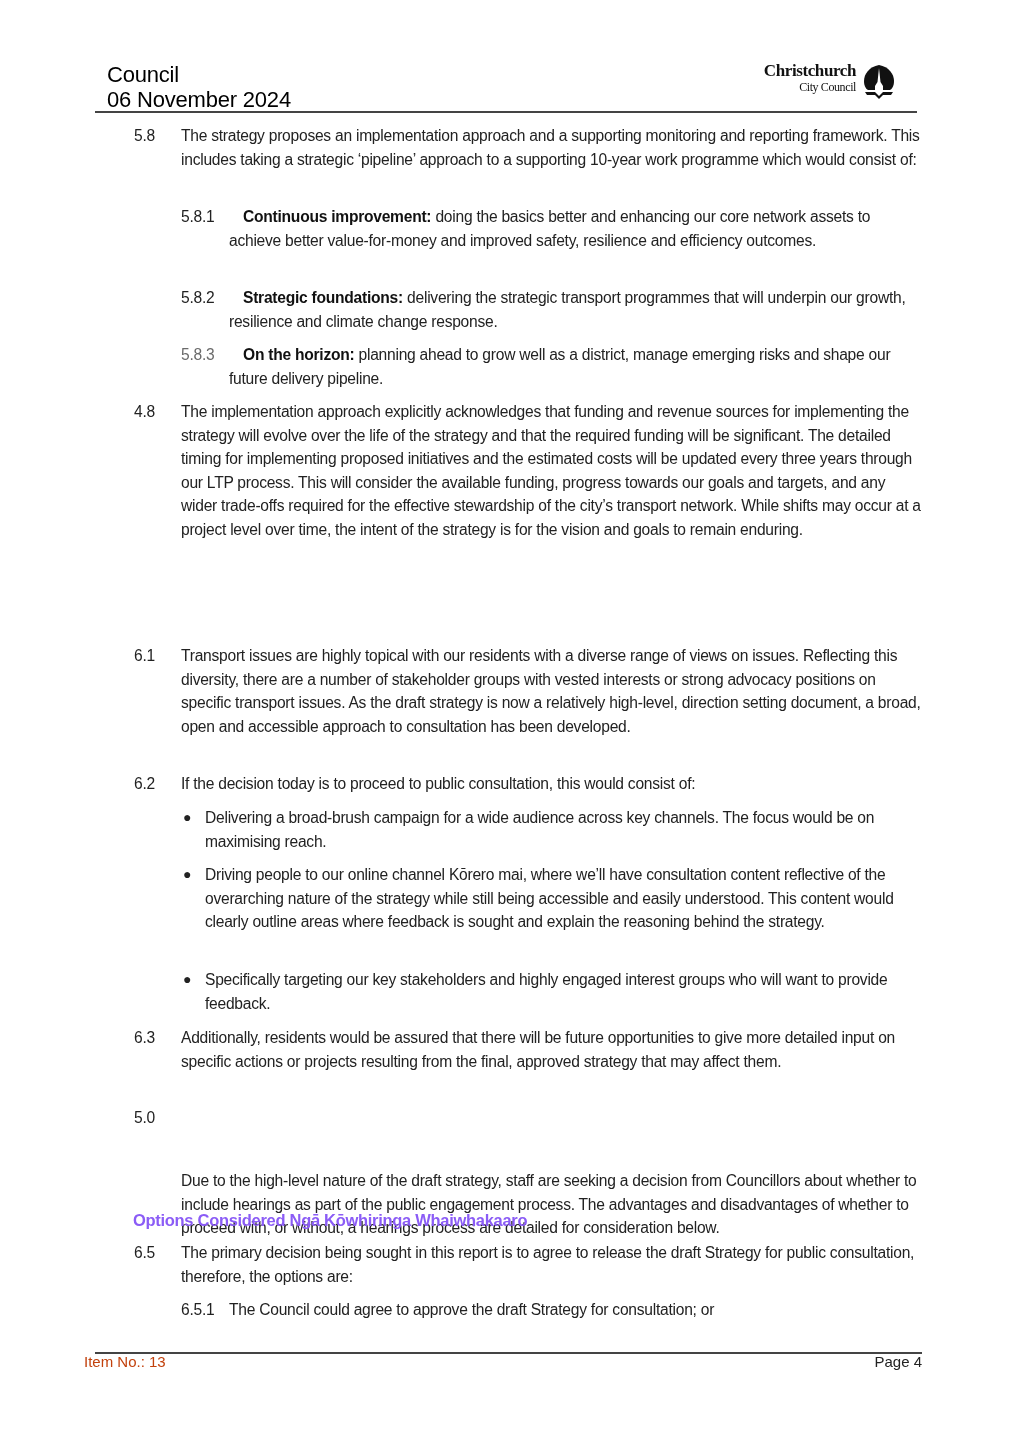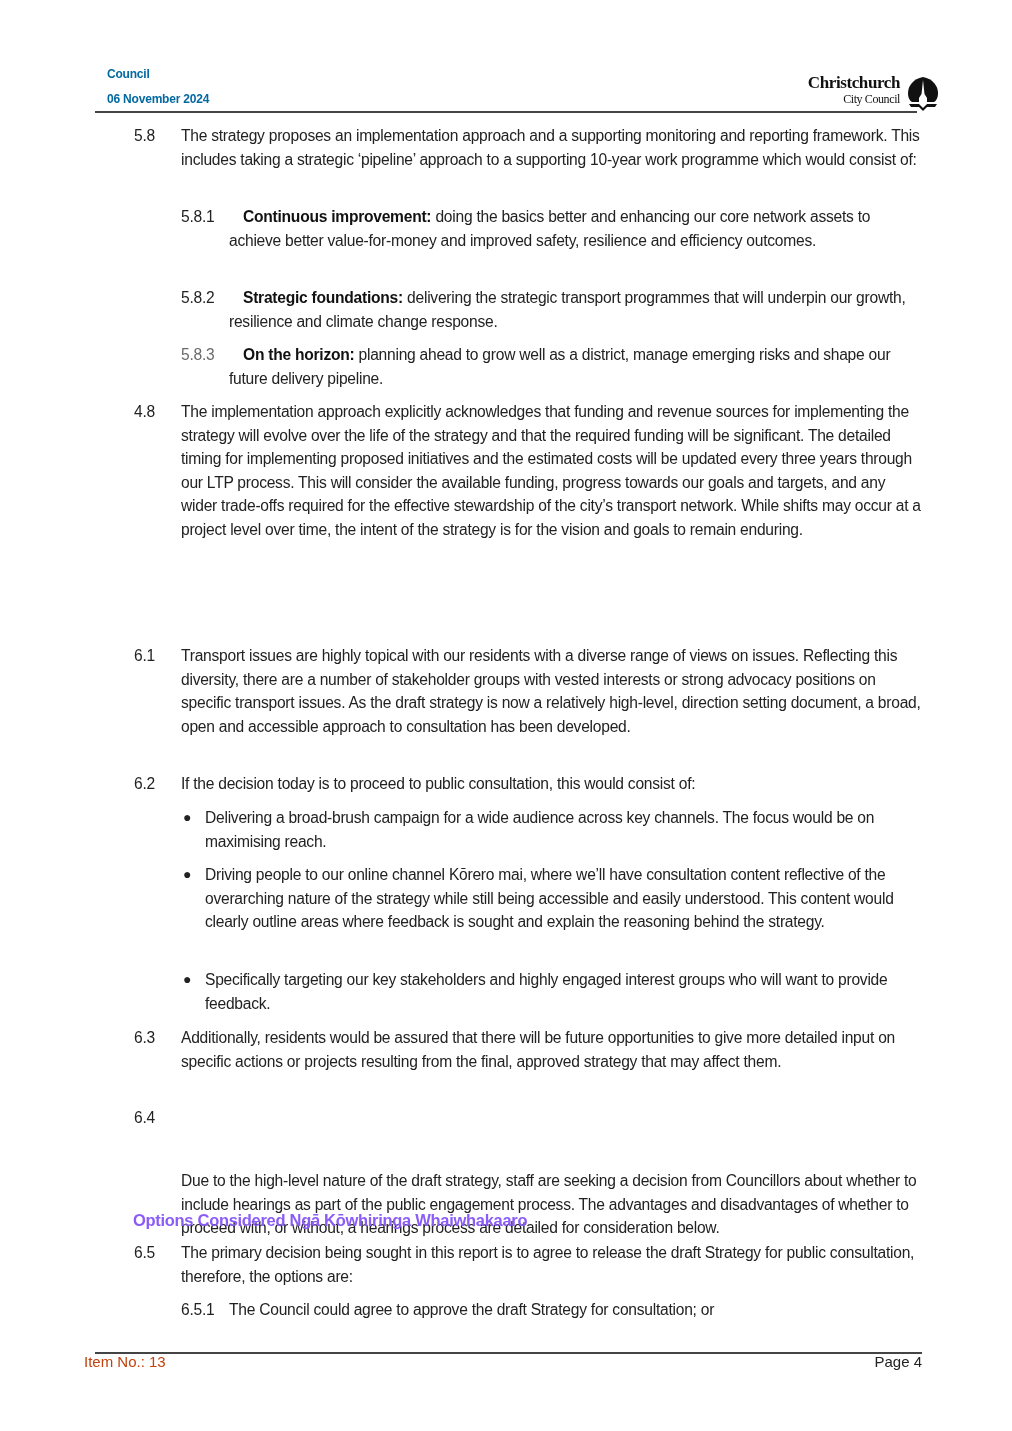--- a/index.html
+++ b/index.html
@@ -4,23 +4,23 @@
   <style>
     html, body { margin: 0; padding: 0; background: #ffffff; }
     body {
       width: 1012px; height: 1431px; position: relative; overflow: hidden;
       font-family: "Liberation Sans", sans-serif; color: #222222;
     }
     .page { position: absolute; left: 0; top: 0; width: 1012px; height: 1431px; }
 
     
     .hdr-left { position: absolute; left: 107px; top: 62px; }
-    .hdr-left div { font-weight: bold; font-size: 12px; line-height: 25px; color: #0369a1; letter-spacing: -0.2px; }
+    .hdr-left div { font-weight: normal; font-size: 22px; line-height: 25px; color: #000000; letter-spacing: -0.2px; }
     .hdr-rule { position: absolute; left: 95px; top: 111px; width: 822px; height: 2px; background: #444; }
-    .logo { position: absolute; left: 789px; top: 62px; width: 155px; height: 40px; margin-top: 12px; }
+    .logo { position: absolute; left: 745px; top: 62px; width: 155px; height: 40px; }
     .logo-text { position: absolute; right: 44px; top: 0; text-align: right; font-family: "Liberation Serif", serif; color: #111; }
     .logo-text .l1 { font-size: 17px; font-weight: bold; line-height: 17px; letter-spacing: -0.4px; }
     .logo-text .l2 { font-size: 12px; line-height: 17px; letter-spacing: -0.4px; }
     .logo-mark { position: absolute; right: 4px; top: 2px; width: 34px; height: 36px; }
 
     
     .txt { font-size: 15.6px; line-height: 23.5px; color: #222; letter-spacing: -0.25px; }
     .num { position: absolute; left: 134px; }
     .body { position: absolute; left: 181px; width: 740px; }
     .subnum { position: absolute; left: 181px; }
@@ -99,21 +99,21 @@
     <span class="bullet" style="top:968px">●</span>
     <span class="bbody" style="top:968px">Specifically targeting our key stakeholders and highly engaged interest groups who will want to provide feedback.</span>
   </div>
 
   <div class="txt">
     <span class="num" style="top:1026px">6.3</span>
     <span class="body" style="top:1026px">Additionally, residents would be assured that there will be future opportunities to give more detailed input on specific actions or projects resulting from the final, approved strategy that may affect them.</span>
   </div>
 
   <div class="txt">
-    <span class="num" style="top:1106px">6.4</span>
+    <span class="num" style="top:1106px">5.0</span>
     <span class="body" style="top:1169px">Due to the high-level nature of the draft strategy, staff are seeking a decision from Councillors about whether to include hearings as part of the public engagement process. The advantages and disadvantages of whether to proceed with, or without, a hearings process are detailed for consideration below.</span>
   </div>
 
   <div class="sub-h">Options Considered Ngā Kōwhiringa Whaiwhakaaro</div>
 
   <div class="txt">
     <span class="num" style="top:1241px">6.5</span>
     <span class="body" style="top:1241px">The primary decision being sought in this report is to agree to release the draft Strategy for public consultation, therefore, the options are:</span>
 
     <span class="subnum" style="top:1298px">6.5.1</span>

